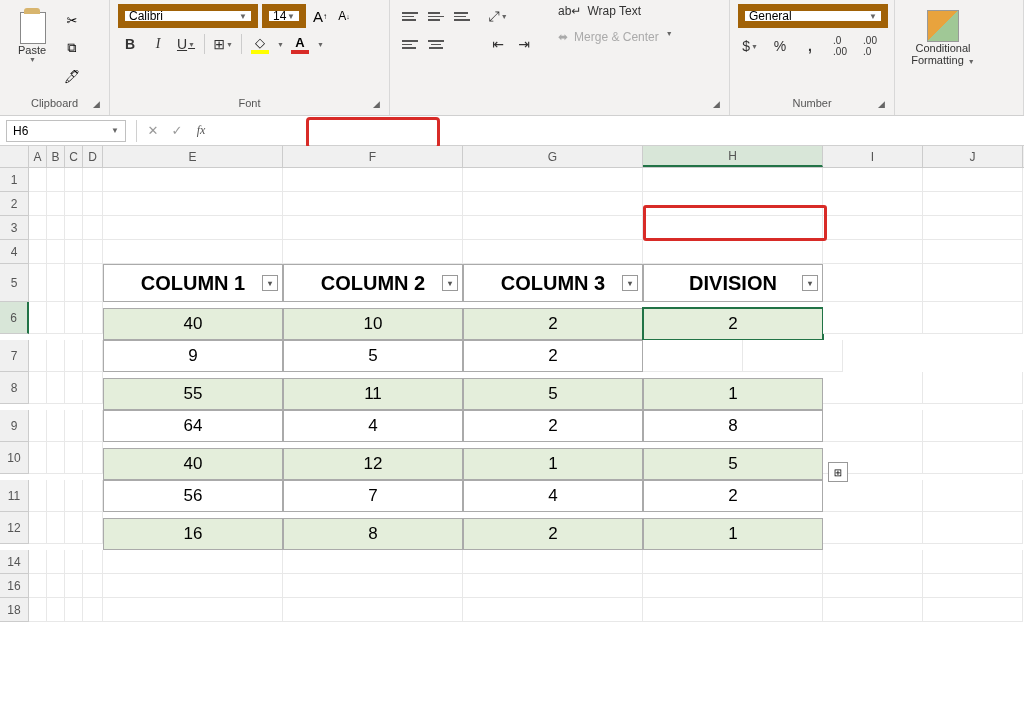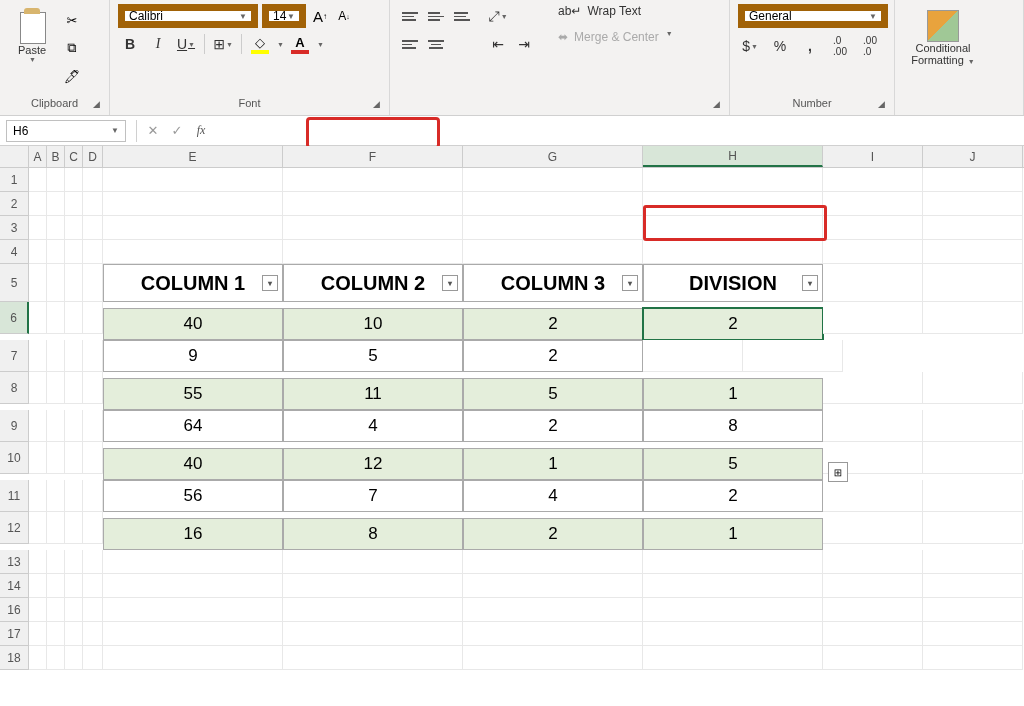--- a/index.html
+++ b/index.html
@@ -438,60 +438,34 @@
         <div class="cell cC"></div>
         <div class="cell cD"></div>
         <div class="cell cE tbl-cell tbl-band">16</div>
         <div class="cell cF tbl-cell tbl-band">8</div>
         <div class="cell cG tbl-cell tbl-band">2</div>
         <div class="cell cH tbl-cell tbl-band">1</div>
         <div class="cell cI"></div>
         <div class="cell cJ"></div>
       </div>
       <div class="row">
-        <div class="row-h" style="height: 24px;">13</div>
-        <div class="cell cA"></div>
-        <div class="cell cB"></div>
-        <div class="cell cC"></div>
-        <div class="cell cD"></div>
-        <div class="cell cE"></div>
-        <div class="cell cF"></div>
-        <div class="cell cG"></div>
-        <div class="cell cH"></div>
-        <div class="cell cI"></div>
-        <div class="cell cJ"></div>
-      </div>
-      <div class="row">
         <div class="row-h" style="height: 24px;">14</div>
         <div class="cell cA"></div>
         <div class="cell cB"></div>
         <div class="cell cC"></div>
         <div class="cell cD"></div>
         <div class="cell cE"></div>
         <div class="cell cF"></div>
         <div class="cell cG"></div>
         <div class="cell cH"></div>
         <div class="cell cI"></div>
         <div class="cell cJ"></div>
       </div>
       <div class="row">
         <div class="row-h" style="height: 24px;">16</div>
-        <div class="cell cA"></div>
-        <div class="cell cB"></div>
-        <div class="cell cC"></div>
-        <div class="cell cD"></div>
-        <div class="cell cE"></div>
-        <div class="cell cF"></div>
-        <div class="cell cG"></div>
-        <div class="cell cH"></div>
-        <div class="cell cI"></div>
-        <div class="cell cJ"></div>
-      </div>
-      <div class="row">
-        <div class="row-h" style="height: 24px;">17</div>
         <div class="cell cA"></div>
         <div class="cell cB"></div>
         <div class="cell cC"></div>
         <div class="cell cD"></div>
         <div class="cell cE"></div>
         <div class="cell cF"></div>
         <div class="cell cG"></div>
         <div class="cell cH"></div>
         <div class="cell cI"></div>
         <div class="cell cJ"></div>

